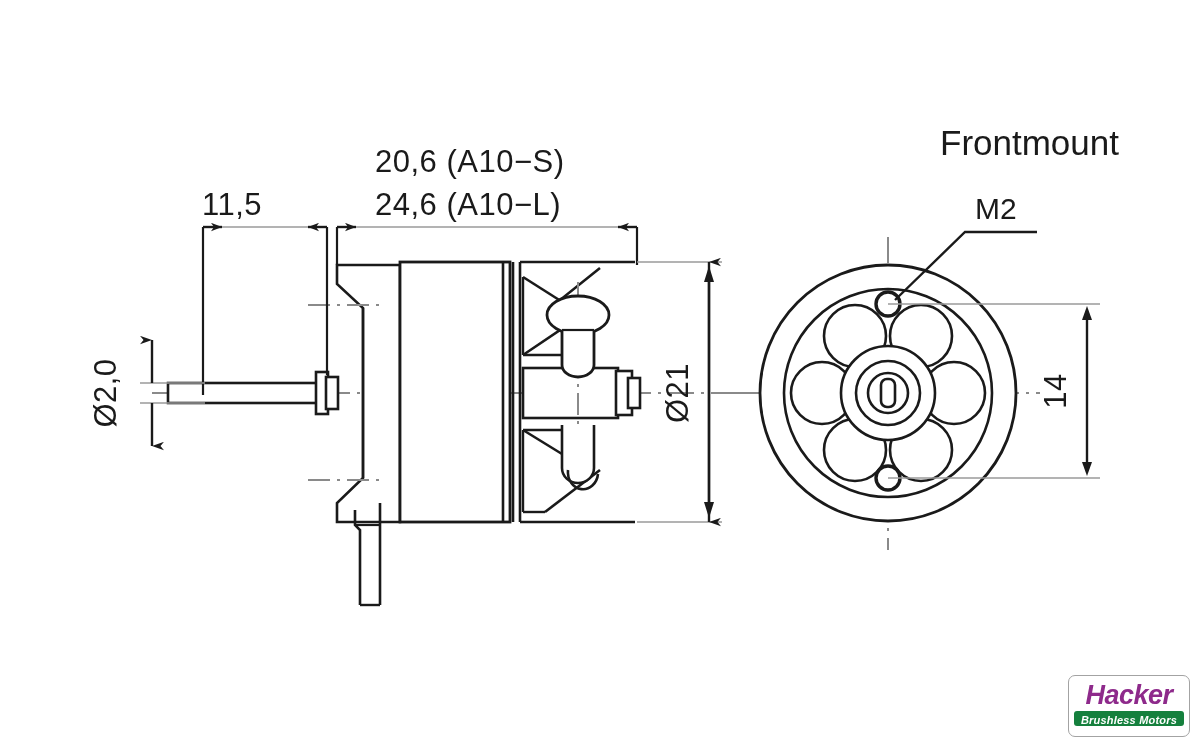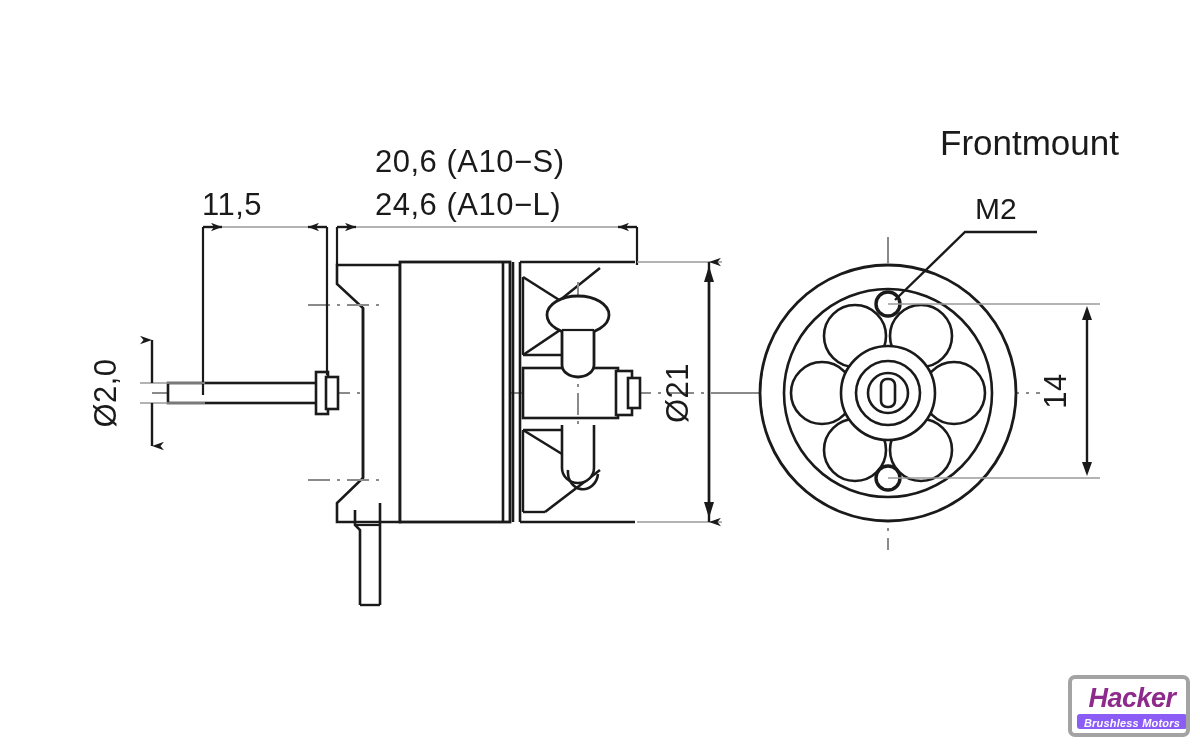--- a/index.html
+++ b/index.html
@@ -43,21 +43,21 @@
     font-size: 30px;
   }
   
   #logo {
     position: absolute;
     left: 1068px;
     top: 675px;
     width: 122px;
     height: 62px;
     background: #ffffff;
-    border: 4px solid #a3a3a3;
+    border: 1px solid #a3a3a3;
     border-radius: 7px;
     box-sizing: border-box;
     overflow: hidden;
   }
   #logo-word {
     position: absolute;
     left: 0;
     top: 2px;
     width: 120px;
     height: 34px;
@@ -69,21 +69,21 @@
     font-size: 27px;
     color: #8e2a8b;
     letter-spacing: -0.5px;
   }
   #logo-bar {
     position: absolute;
     left: 5px;
     top: 35px;
     width: 110px;
     height: 15px;
-    background: #8b5cf6;
+    background: #15803d;
     border-radius: 3px;
   }
   #logo-sub {
     position: absolute;
     left: 0;
     top: 0;
     width: 110px;
     height: 19px;
     line-height: 19px;
     text-align: center;

